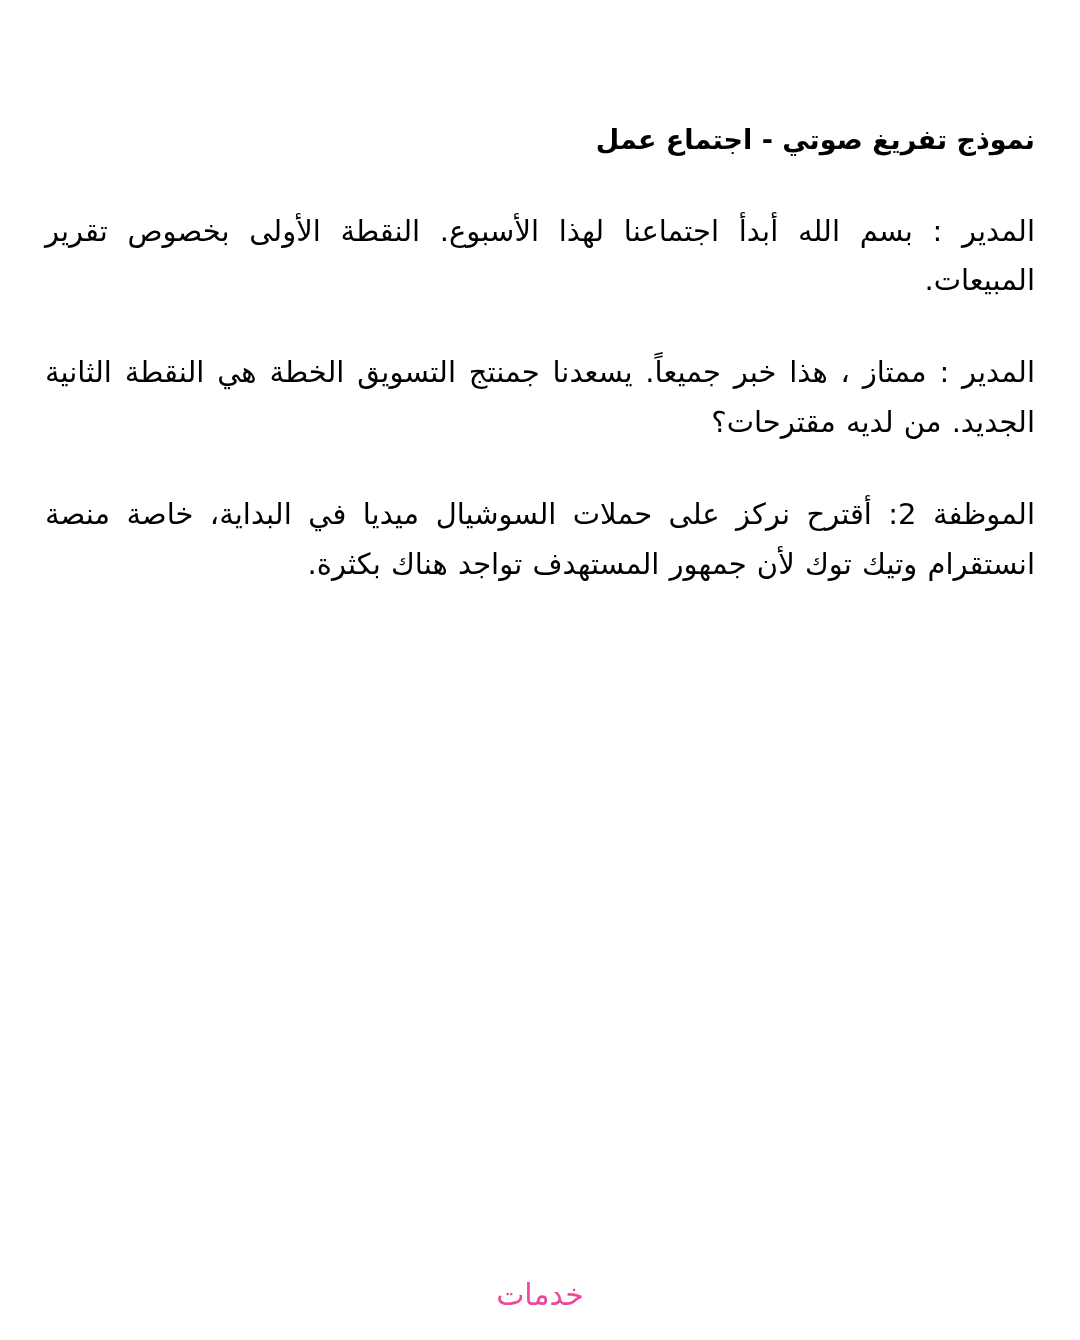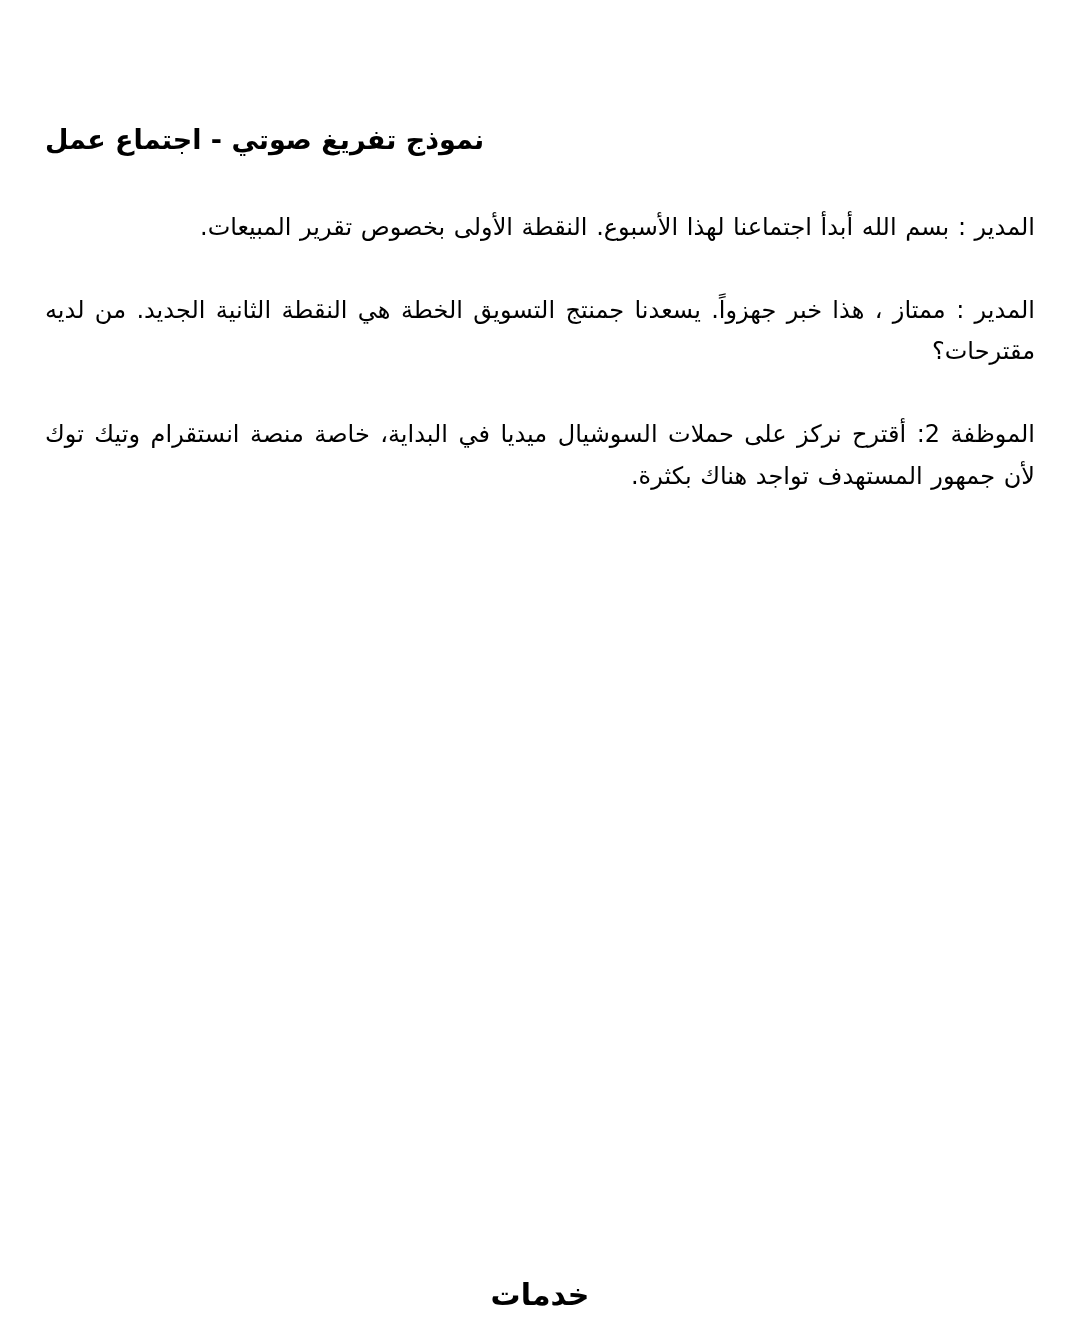--- a/index.html
+++ b/index.html
@@ -17,54 +17,54 @@
   }
   .page {
     position: absolute;
     inset: 0;
     padding: 120px 45px 0 45px;
     box-sizing: border-box;
   }
   .doc-title {
     font-size: 27px;
     font-weight: bold;
-    text-align: left;
+    text-align: right;
     line-height: 1.5;
     margin: 0 0 46px 0;
     direction: rtl;
   }
   .para {
-    font-size: 24px;
+    font-size: 29px;
     line-height: 1.72;
     text-align: justify;
     text-align-last: right;
     direction: rtl;
     margin: 0 0 42px 0;
     word-spacing: 1px;
   }
   .watermark {
     position: absolute;
     left: 0;
     right: 0;
     bottom: 28px;
     text-align: center;
     font-size: 30px;
-    font-weight: bold;
-    color: #000000;
+    font-weight: normal;
+    color: #ec4899;
     letter-spacing: 1px;
     direction: rtl;
     user-select: none;
   }
 </style>
 </head>
 <body>
 
 <div class="page">
 
   <h1 class="doc-title">نموذج تفريغ صوتي - اجتماع عمل</h1>
 
   <p class="para">المدير : بسم الله أبدأ اجتماعنا لهذا الأسبوع. النقطة الأولى بخصوص تقرير المبيعات.</p>
-  <p class="para">المدير : ممتاز ، هذا خبر جهزواً. يسعدنا جمنتج التسويق الخطة هي النقطة الثانية الجديد. من لديه مقترحات؟</p>
+  <p class="para">المدير : ممتاز ، هذا خبر جميعاً. يسعدنا جمنتج التسويق الخطة هي النقطة الثانية الجديد. من لديه مقترحات؟</p>
   <p class="para">الموظفة 2: أقترح نركز على حملات السوشيال ميديا في البداية، خاصة منصة انستقرام وتيك توك لأن جمهور المستهدف تواجد هناك بكثرة.</p>
 
 </div>
 
 <div class="watermark">خدمات</div>
 
 </body></html>

